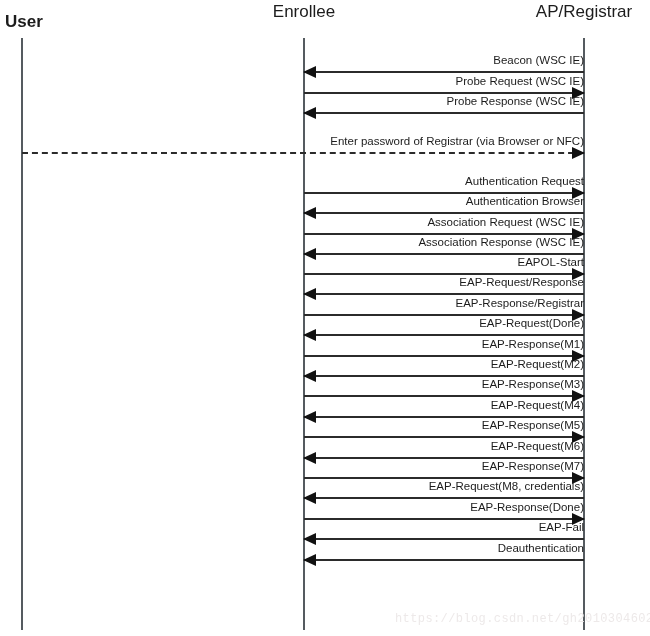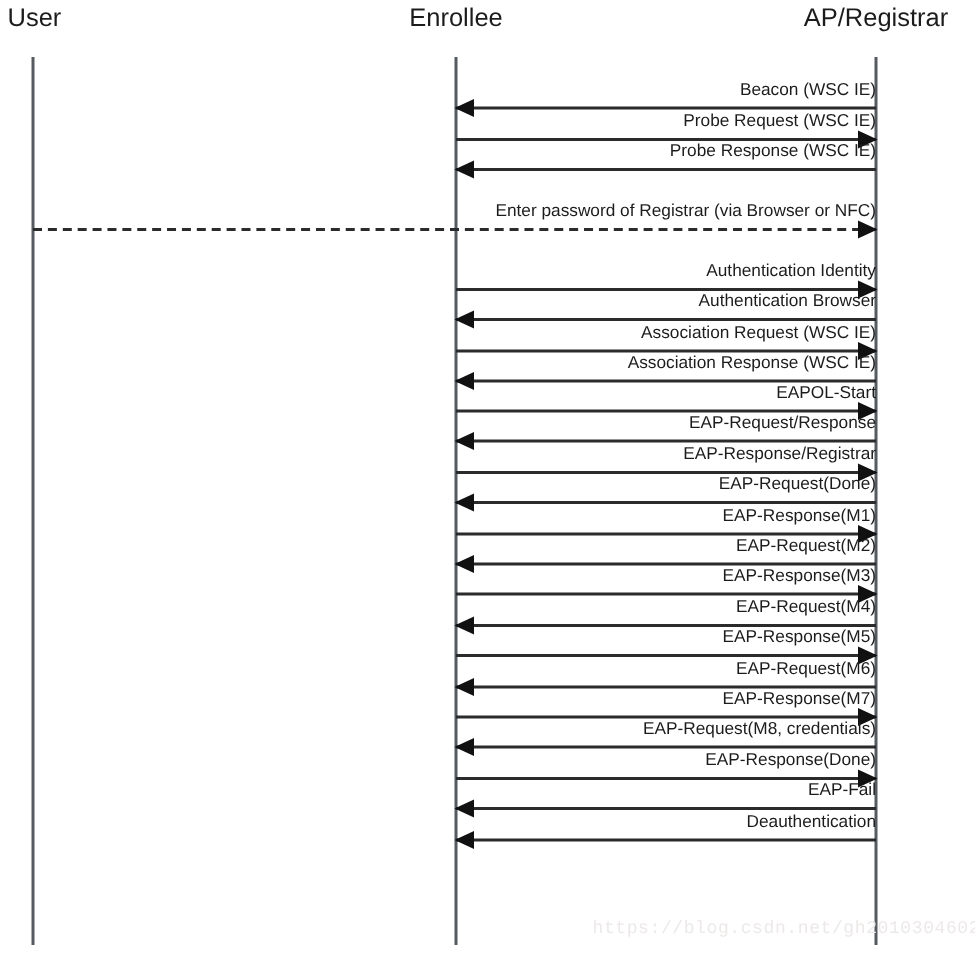--- a/index.html
+++ b/index.html
@@ -20,21 +20,21 @@
   }
   
   .actor-label {
     position: absolute;
     font-size: 17px;
     line-height: 20px;
     color: #1c1c1c;
     white-space: nowrap;
     font-family: "Liberation Sans", sans-serif;
   }
-  #actor-user      { left: 5px;  top: 2px; }
+  #actor-user      { left: 5px;  top: 12px; font-weight: bold; }
   #actor-enrollee  { left: 304px; top: 2px; transform: translateX(-50%); }
   #actor-ap        { left: 584px; top: 2px; transform: translateX(-50%); }
 
   
   .lifeline {
     position: absolute;
     width: 2px;
     background: #555b60;
   }
   #lifeline-user     { left: 21px;  top: 38px; height: 592px; }
@@ -127,21 +127,21 @@
         <div class="label">Probe Response (WSC IE)</div>
         <div class="line"></div>
         <div class="head"></div>
       </div>
       <div class="msg to-right dashed" style="left: 22px; top: 152px; width: 562px;">
         <div class="label">Enter password of Registrar (via Browser or NFC)</div>
         <div class="line"></div>
         <div class="head"></div>
       </div>
       <div class="msg to-right" style="left: 304px; top: 192px; width: 280px;">
-        <div class="label">Authentication Identity</div>
+        <div class="label">Authentication Request</div>
         <div class="line"></div>
         <div class="head"></div>
       </div>
       <div class="msg to-right" style="left: 304px; top: 233px; width: 280px;">
         <div class="label">Association Request (WSC IE)</div>
         <div class="line"></div>
         <div class="head"></div>
       </div>
       <div class="msg to-left" style="left: 304px; top: 212px; width: 280px;">
         <div class="label">Authentication Browser</div>

